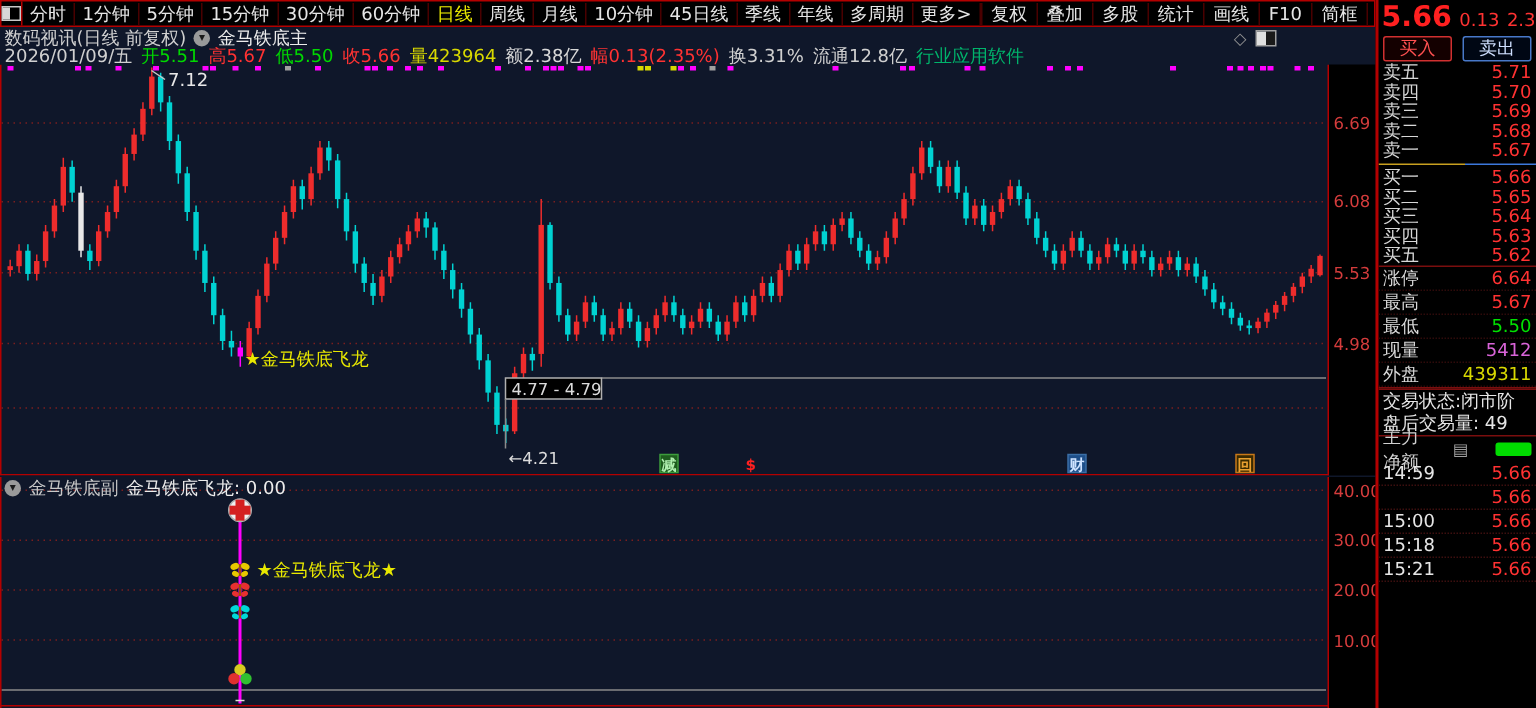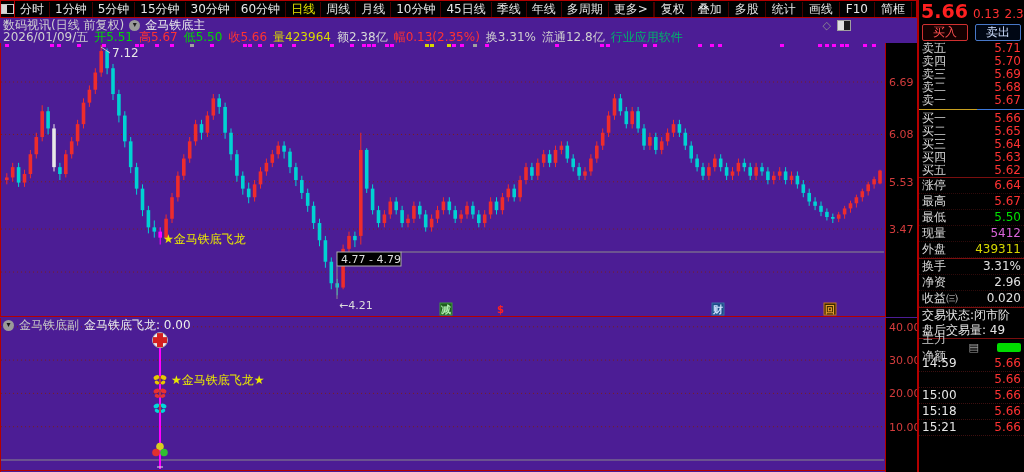--- a/index.html
+++ b/index.html
@@ -1,16 +1,16 @@
 <!DOCTYPE html>
 <html><head>
 <meta charset="utf-8">
 <style>
   html,body{margin:0;padding:0;background:#000;}
-  .app{position:relative;width:1024px;height:472px;background:#4c1d95;overflow:hidden;
+  .app{position:relative;width:1024px;height:472px;background:#0f172a;overflow:hidden;
        font-family:"DejaVu Sans",sans-serif;font-size:12px;color:#d0d0d0;}
   
   .topbar{position:absolute;left:0;top:0;width:917px;height:18px;box-sizing:border-box;
           border:1px solid #b40000;display:flex;align-items:stretch;background:#000;}
   .winbox{width:22px;display:flex;align-items:center;justify-content:center;border-right:1px solid #b40000;}
   .winicon{display:inline-block;width:11px;height:8px;border:1px solid #c8c8c8;
            background:linear-gradient(to right,#d8d8d8 0 45%,#000 45% 100%);}
   .tb-left{display:flex;align-items:center;}
   .tb-right{display:flex;align-items:center;margin-left:auto;}
   .tb-item{padding:0 5px;color:#e6e6e6;border-right:1px solid #4a0000;cursor:default;white-space:nowrap;line-height:15px;}
@@ -495,21 +495,21 @@
       <rect x="824" y="260" width="12" height="12" fill="#3a2a00" stroke="#c87818"></rect>
       <text x="825" y="270" fill="#e8a030" font-size="10" font-weight="bold">回</text>
       <line x1="0.5" y1="0" x2="0.5" y2="274" stroke="#b40000"></line>
       <line x1="885.5" y1="0" x2="885.5" y2="274" stroke="#b40000"></line>
       <line x1="0" y1="273.5" x2="886" y2="273.5" stroke="#b40000"></line>
     </svg>
   <div class="ylabels" id="main-ylabels" style="top:43px;height:274px;">
       <div style="top: 34px;">6.69</div>
       <div style="top: 86.46px;">6.08</div>
       <div style="top: 133.76px;">5.53</div>
-      <div style="top: 181.06px;">3.47</div>
+      <div style="top: 181.06px;">4.98</div>
       <div style="top: 224.06px; margin-left: 32px;">4.48</div>
     </div>
 
   <svg id="subchart" width="886" height="154">
       <line x1="1" y1="8.800000000000011" x2="884" y2="8.800000000000011" stroke="#7a1f1f" stroke-dasharray="1 3"></line>
       <line x1="1" y1="42.099999999999994" x2="884" y2="42.099999999999994" stroke="#7a1f1f" stroke-dasharray="1 3"></line>
       <line x1="1" y1="75.4" x2="884" y2="75.4" stroke="#7a1f1f" stroke-dasharray="1 3"></line>
       <line x1="1" y1="108.7" x2="884" y2="108.7" stroke="#7a1f1f" stroke-dasharray="1 3"></line>
       <line x1="1" y1="142" x2="884" y2="142" stroke="#8a8a8a"></line>
       <line x1="160" y1="22.120000000000005" x2="160" y2="151" stroke="#ff00ff" stroke-width="2"></line>
@@ -626,34 +626,20 @@
         <div class="q-row s15">
           <span class="lbl">现量</span>
           <span class="val" style="color: rgb(217, 100, 217);">5412</span>
         </div>
         <div class="q-row s15">
           <span class="lbl">外盘</span>
           <span class="val" style="color: rgb(216, 216, 0);">439311</span>
         </div>
       </div>
     <div class="divider"></div>
-    <div id="q-stats2">
-        <div class="q-row s15">
-          <span class="lbl">换手</span>
-          <span class="val" style="color: rgb(224, 224, 224);">3.31%</span>
-        </div>
-        <div class="q-row s15">
-          <span class="lbl">净资</span>
-          <span class="val" style="color: rgb(224, 224, 224);">2.96</span>
-        </div>
-        <div class="q-row s15">
-          <span class="lbl">收益㈢</span>
-          <span class="val" style="color: rgb(224, 224, 224);">0.020</span>
-        </div>
-      </div>
     <div class="divider"></div>
     <div class="q-status">交易状态:闭市阶</div>
     <div class="q-status">盘后交易量: 49</div>
     <div class="divider"></div>
     <div class="q-flow">
       <span class="lbl">主力净额</span>
       <span class="sheet">▤</span>
       <span class="gbar"></span>
     </div>
     <div id="q-ticks">

